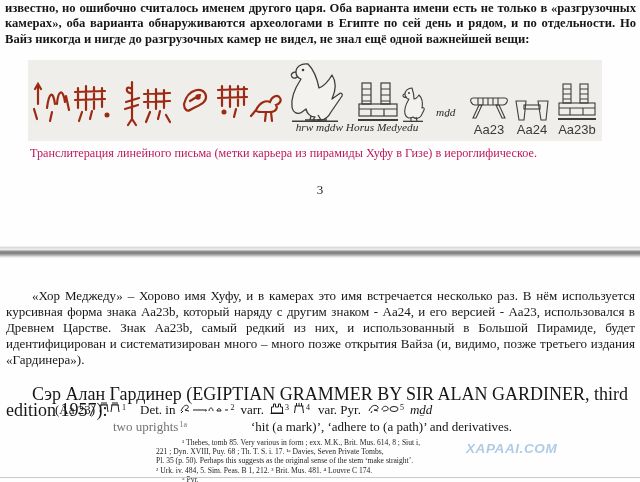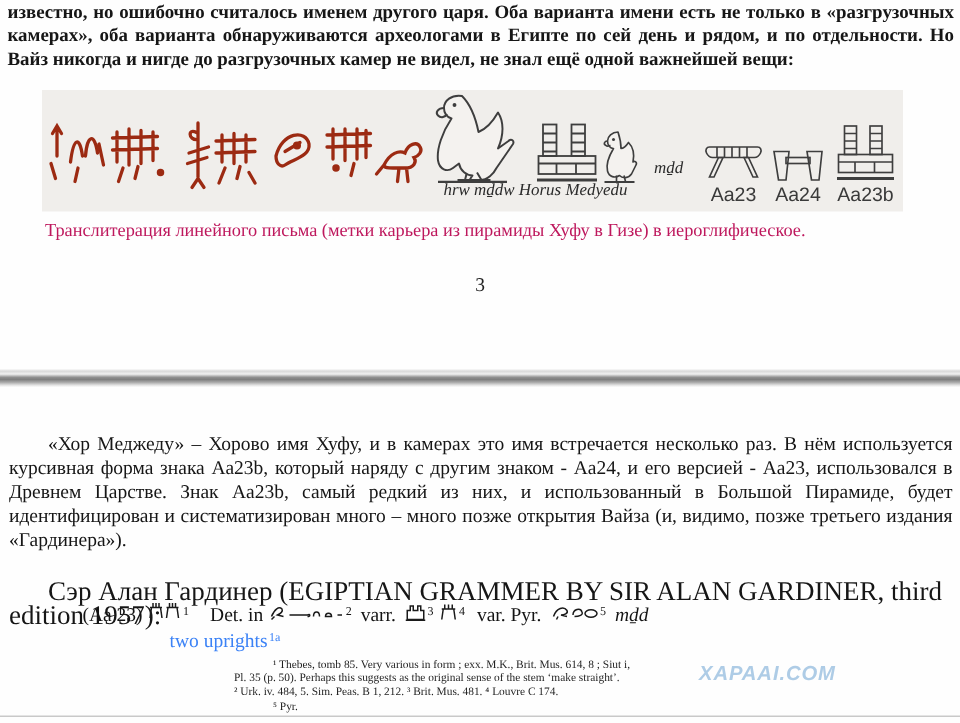--- a/index.html
+++ b/index.html
@@ -15,21 +15,21 @@
   .sign-label{position:absolute;font-family:"Liberation Sans", sans-serif;font-style:normal;
               font-size:13px;color:#3a3a3a;text-align:center;}
   .caption{position:absolute;left:30px;top:146px;width:600px;font-size:12.2px;color:#be185d;}
   .page-number{position:absolute;left:0;top:182px;width:640px;text-align:center;font-size:13px;color:#222;}
   .page-divider{position:absolute;left:0;top:246px;width:640px;height:12px;
     background:linear-gradient(to bottom,#fbfbfb 0%,#d9d9d9 12%,#f0f0f0 28%,#909090 46%,#7e7e7e 58%,#a9a9a9 74%,#e3e3e3 90%,#fbfbfb 100%);}
   .gard-line1{position:absolute;left:55px;top:401px;width:582px;display:flex;align-items:baseline;
               font-size:13px;color:#141414;white-space:nowrap;}
   .gard-line1 svg{flex:0 0 auto;}
   .sup{font-size:8px;position:relative;top:-4px;margin-left:1px;}
-  .gard-uprights{position:absolute;left:113px;top:419px;font-size:13px;color:#3b82f6;}
+  .gard-uprights{position:absolute;left:113px;top:419px;font-size:13px;color:#737373;}
   .gard-meaning{position:absolute;left:251px;top:419px;font-size:13px;color:#141414;white-space:nowrap;}
   .footnotes{position:absolute;left:156px;top:438px;width:482px;font-size:7.6px;line-height:9.2px;color:#1e1e1e;}
   .fn-line{white-space:nowrap;}
   .fn-indent{text-indent:26px;}
   .watermark{position:absolute;left:466px;top:441px;font-family:"Liberation Sans", sans-serif;
              font-weight:bold;font-size:13.5px;letter-spacing:.6px;color:rgba(125,172,214,0.62);font-style:italic;}
   .bottom-line{position:absolute;left:0;top:477px;width:640px;height:1px;background:#c9c9c9;}
   .it{font-style:italic;}
   .ml6{margin-left:6px;} .ml8{margin-left:8px;} .ml4{margin-left:4px;} .ml14{margin-left:14px;}
 </style>
@@ -181,23 +181,25 @@
         <ellipse cx="27" cy="8" rx="4" ry="2.5"></ellipse>
       </g>
     </svg>
     <span class="sup">5</span>
     <span class="ml6 it">mḏd</span>
   </div>
 
   <div class="gard-uprights">
     <span>two uprights</span><span class="sup">1a</span>
   </div>
+  <div class="gard-meaning">‘hit (a mark)’, ‘adhere to (a path)’ and derivatives.</div>
 
   <div class="footnotes">
     <div class="fn-line fn-indent">¹ Thebes, tomb 85.   Very various in form ;  exx. M.K., Brit. Mus. 614, 8 ;  Siut i,</div>
+    <div class="fn-line">221 ;  Dyn. XVIII, Puy. 68 ;  Th. T. S. i. 17.        ¹ᵃ Davies, Seven Private Tombs,</div>
     <div class="fn-line">Pl. 35 (p. 50).  Perhaps this suggests as the original sense of the stem ‘make straight’.</div>
     <div class="fn-line">² Urk. iv. 484, 5.   Sim. Peas. B 1, 212.        ³ Brit. Mus. 481.        ⁴ Louvre C 174.</div>
     <div class="fn-line fn-indent">⁵ Pyr.</div>
   </div>
 
   <div class="watermark">XAPAAI.COM</div>
 
   <div class="bottom-line"></div>
 </div>
 

